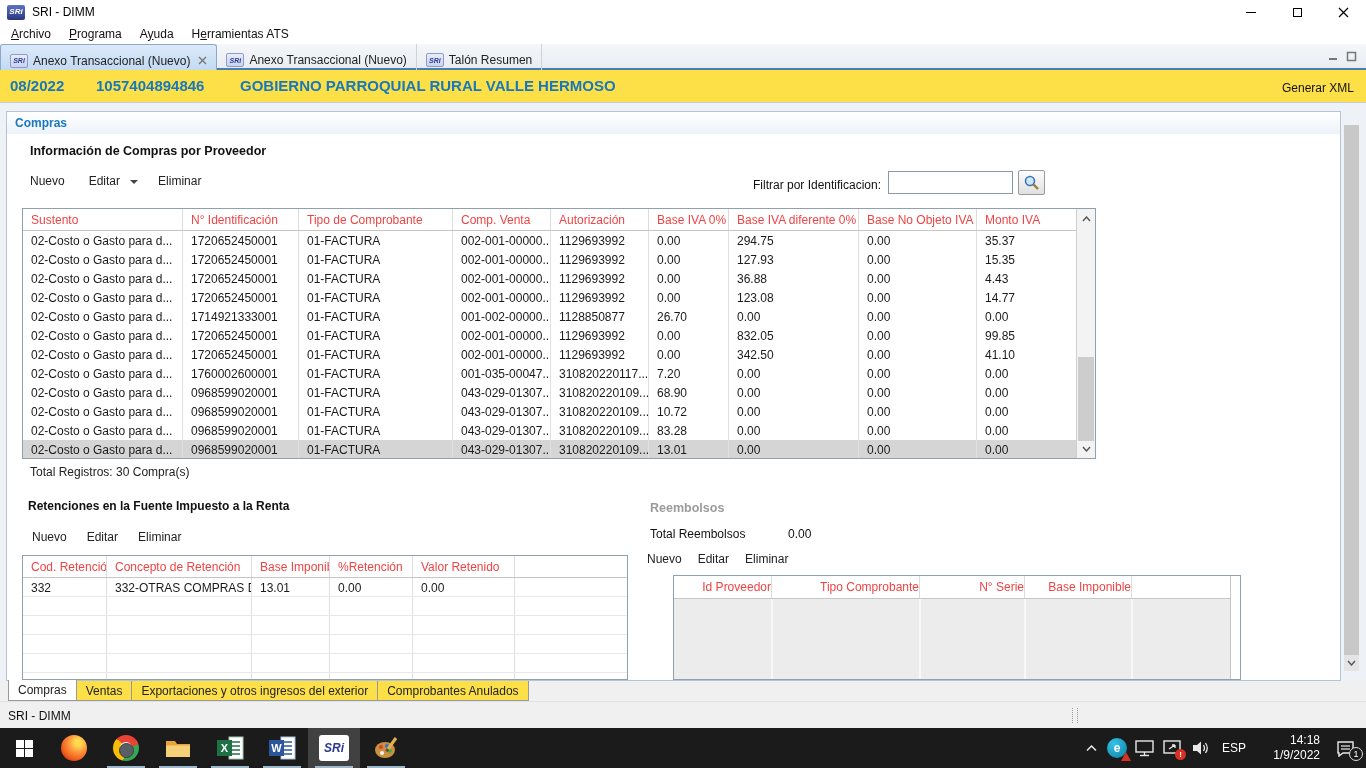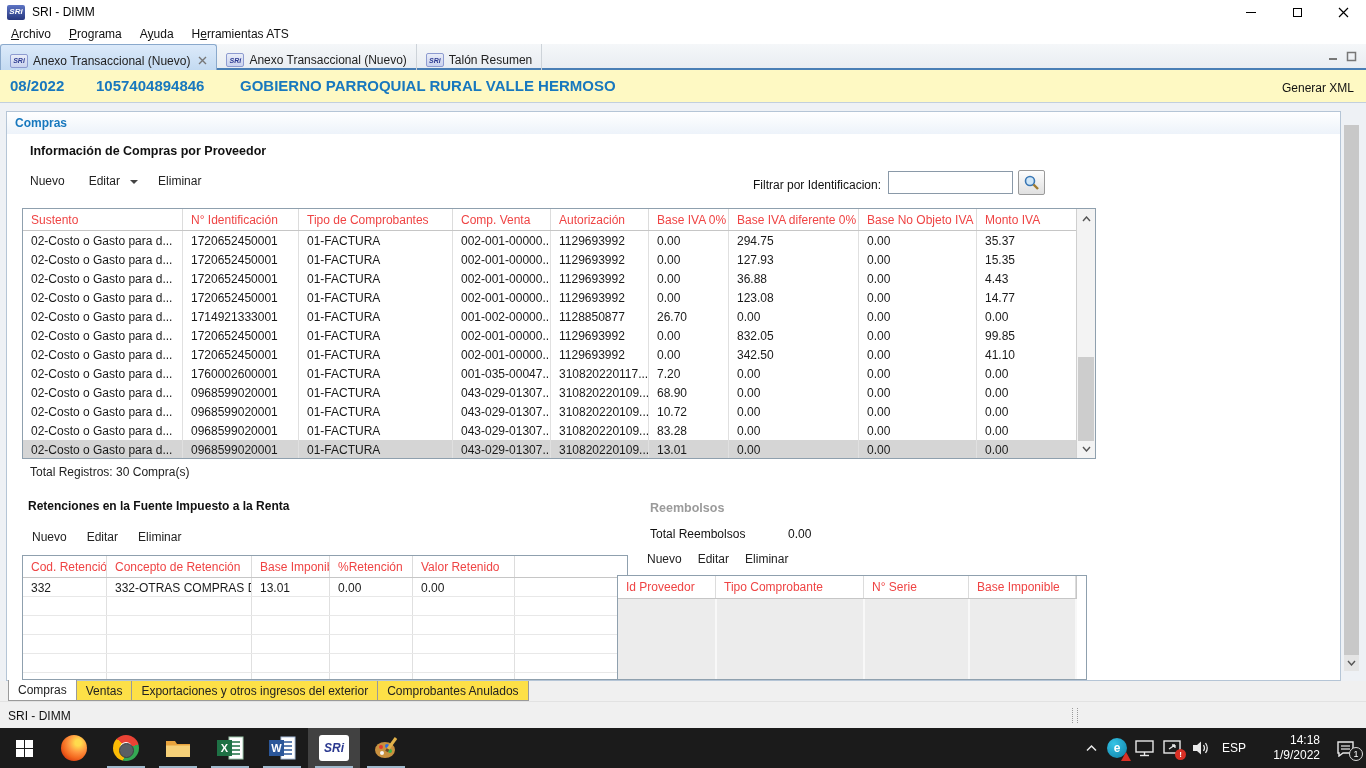--- a/index.html
+++ b/index.html
@@ -28,21 +28,21 @@
     border-bottom:2px solid #4a7fb5;display:flex;align-items:flex-end;}
   .tab{height:32px;display:flex;align-items:center;padding:0 9px;font-size:12px;color:#222;border-right:1px solid #cdd3d9;}
   .tab.active{background:linear-gradient(#dceafa,#bdd6ef);border:1px solid #8aa9cc;border-bottom:none;border-radius:3px 3px 0 0;}
   .tab-logo{width:18px;height:14px;margin-right:5px;border-radius:2px;background:linear-gradient(#e9edf8,#c9d2ee);
     border:1px solid #8d9bd0;display:flex;align-items:center;justify-content:center;}
   .tab-logo span{font-size:7px;font-weight:bold;font-style:italic;color:#2b3990;line-height:1;}
   .tab-close{margin-left:8px;display:flex;}
   .view-btns{margin-left:auto;display:flex;gap:7px;align-items:center;margin-right:9px;height:100%;}
 
   
-  .headerbar{position:absolute;top:70px;left:0;right:0;height:33px;background:#fef9c3;border-bottom:1px solid #c2cfdd;}
+  .headerbar{position:absolute;top:70px;left:0;right:0;height:33px;background:#fde047;border-bottom:1px solid #c2cfdd;}
   .hb{position:absolute;font-size:15px;font-weight:bold;color:#1878be;top:7px;white-space:nowrap;}
   .hb-period{left:10px;}
   .hb-id{left:96px;}
   .hb-name{left:240px;}
   .hb-gen{position:absolute;right:12px;top:11px;font-size:12px;color:#111;font-weight:normal;}
 
   
   .content{position:absolute;top:103px;left:0;right:0;height:578px;background:#eef1f5;}
   .panel{position:absolute;left:6px;top:8px;width:1335px;height:570px;background:#fff;border:1px solid #b5c5d6;}
   .panel-title{position:absolute;left:0;top:0;right:0;height:22px;background:linear-gradient(#ffffff,#edf3fa);
@@ -84,21 +84,21 @@
   .rt-head{display:flex;height:22px;border-bottom:1px solid #c6c6c6;}
   .rt-row{display:flex;height:19px;border-bottom:1px solid #e8e8e8;}
   .fill{flex:1 1 auto !important;border-right:none !important;}
 
   
   .reemb-title{position:absolute;left:643px;top:389px;font-size:12.5px;font-weight:bold;color:#9b9b9b;}
   .reemb-total-label{position:absolute;left:643px;top:415px;font-size:12px;color:#111;}
   .reemb-total-value{position:absolute;left:781px;top:415px;font-size:12px;color:#111;}
   .reemb-toolbar{left:640px;top:440px;}
   .reemb-toolbar .tool{margin-right:16px;}
-  .reemb-table{position:absolute;left:610px;top:463px;width:470px;height:105px;border:1px solid #8fa0ae;background:#ececec;overflow:hidden;}
+  .reemb-table{position:absolute;left:666px;top:463px;width:568px;height:105px;border:1px solid #8fa0ae;background:#ececec;overflow:hidden;text-align:right;}
   .bt-head{display:flex;height:23px;background:#fff;border-bottom:1px solid #c6c6c6;}
   .reemb-body{position:absolute;left:0;top:23px;right:0;bottom:0;}
   .reemb-sep{position:absolute;top:0;bottom:0;width:2px;background:#f8f8f8;}
   .reemb-right{position:absolute;right:0;top:-23px;bottom:0;width:10px;background:#fff;border-left:1px solid #c6c6c6;}
 
   
   .outer-scroll{position:absolute;left:1344px;top:22px;width:15px;height:546px;background:#e4e4e4;}
   .outer-thumb{position:absolute;left:0;right:0;top:0;height:530px;background:#c8c8c8;}
   .outer-down{position:absolute;left:0;right:0;bottom:0;height:16px;display:flex;align-items:center;justify-content:center;}
 
@@ -238,21 +238,21 @@
         <svg width="17" height="17">
           <circle cx="7" cy="7" r="4.5" fill="#cfe6f7" stroke="#3a77b5" stroke-width="1.6"></circle>
           <line x1="10.5" y1="10.5" x2="15" y2="15" stroke="#a07b2f" stroke-width="2.4"></line>
         </svg>
       </div>
 
       <div class="main-table">
         <div class="mt-head" id="mtHead">
             <div class="hcell" style="width: 160px;">Sustento</div>
             <div class="hcell" style="width: 116px;">N° Identificación</div>
-            <div class="hcell" style="width: 154px;">Tipo de Comprobantes</div>
+            <div class="hcell" style="width: 154px;">Tipo de Comprobante</div>
             <div class="hcell" style="width: 98px;">Comp. Venta</div>
             <div class="hcell" style="width: 98px;">Autorización</div>
             <div class="hcell" style="width: 80px;">Base IVA 0%</div>
             <div class="hcell" style="width: 130px;">Base IVA diferente 0%</div>
             <div class="hcell" style="width: 118px;">Base No Objeto IVA</div>
             <div class="hcell" style="width: 101px;">Monto IVA</div>
           </div>
         <div class="mt-body" id="mtBody">
             <div class="trow">
               <div class="tcell" style="width: 160px;">02-Costo o Gasto para d...</div>

